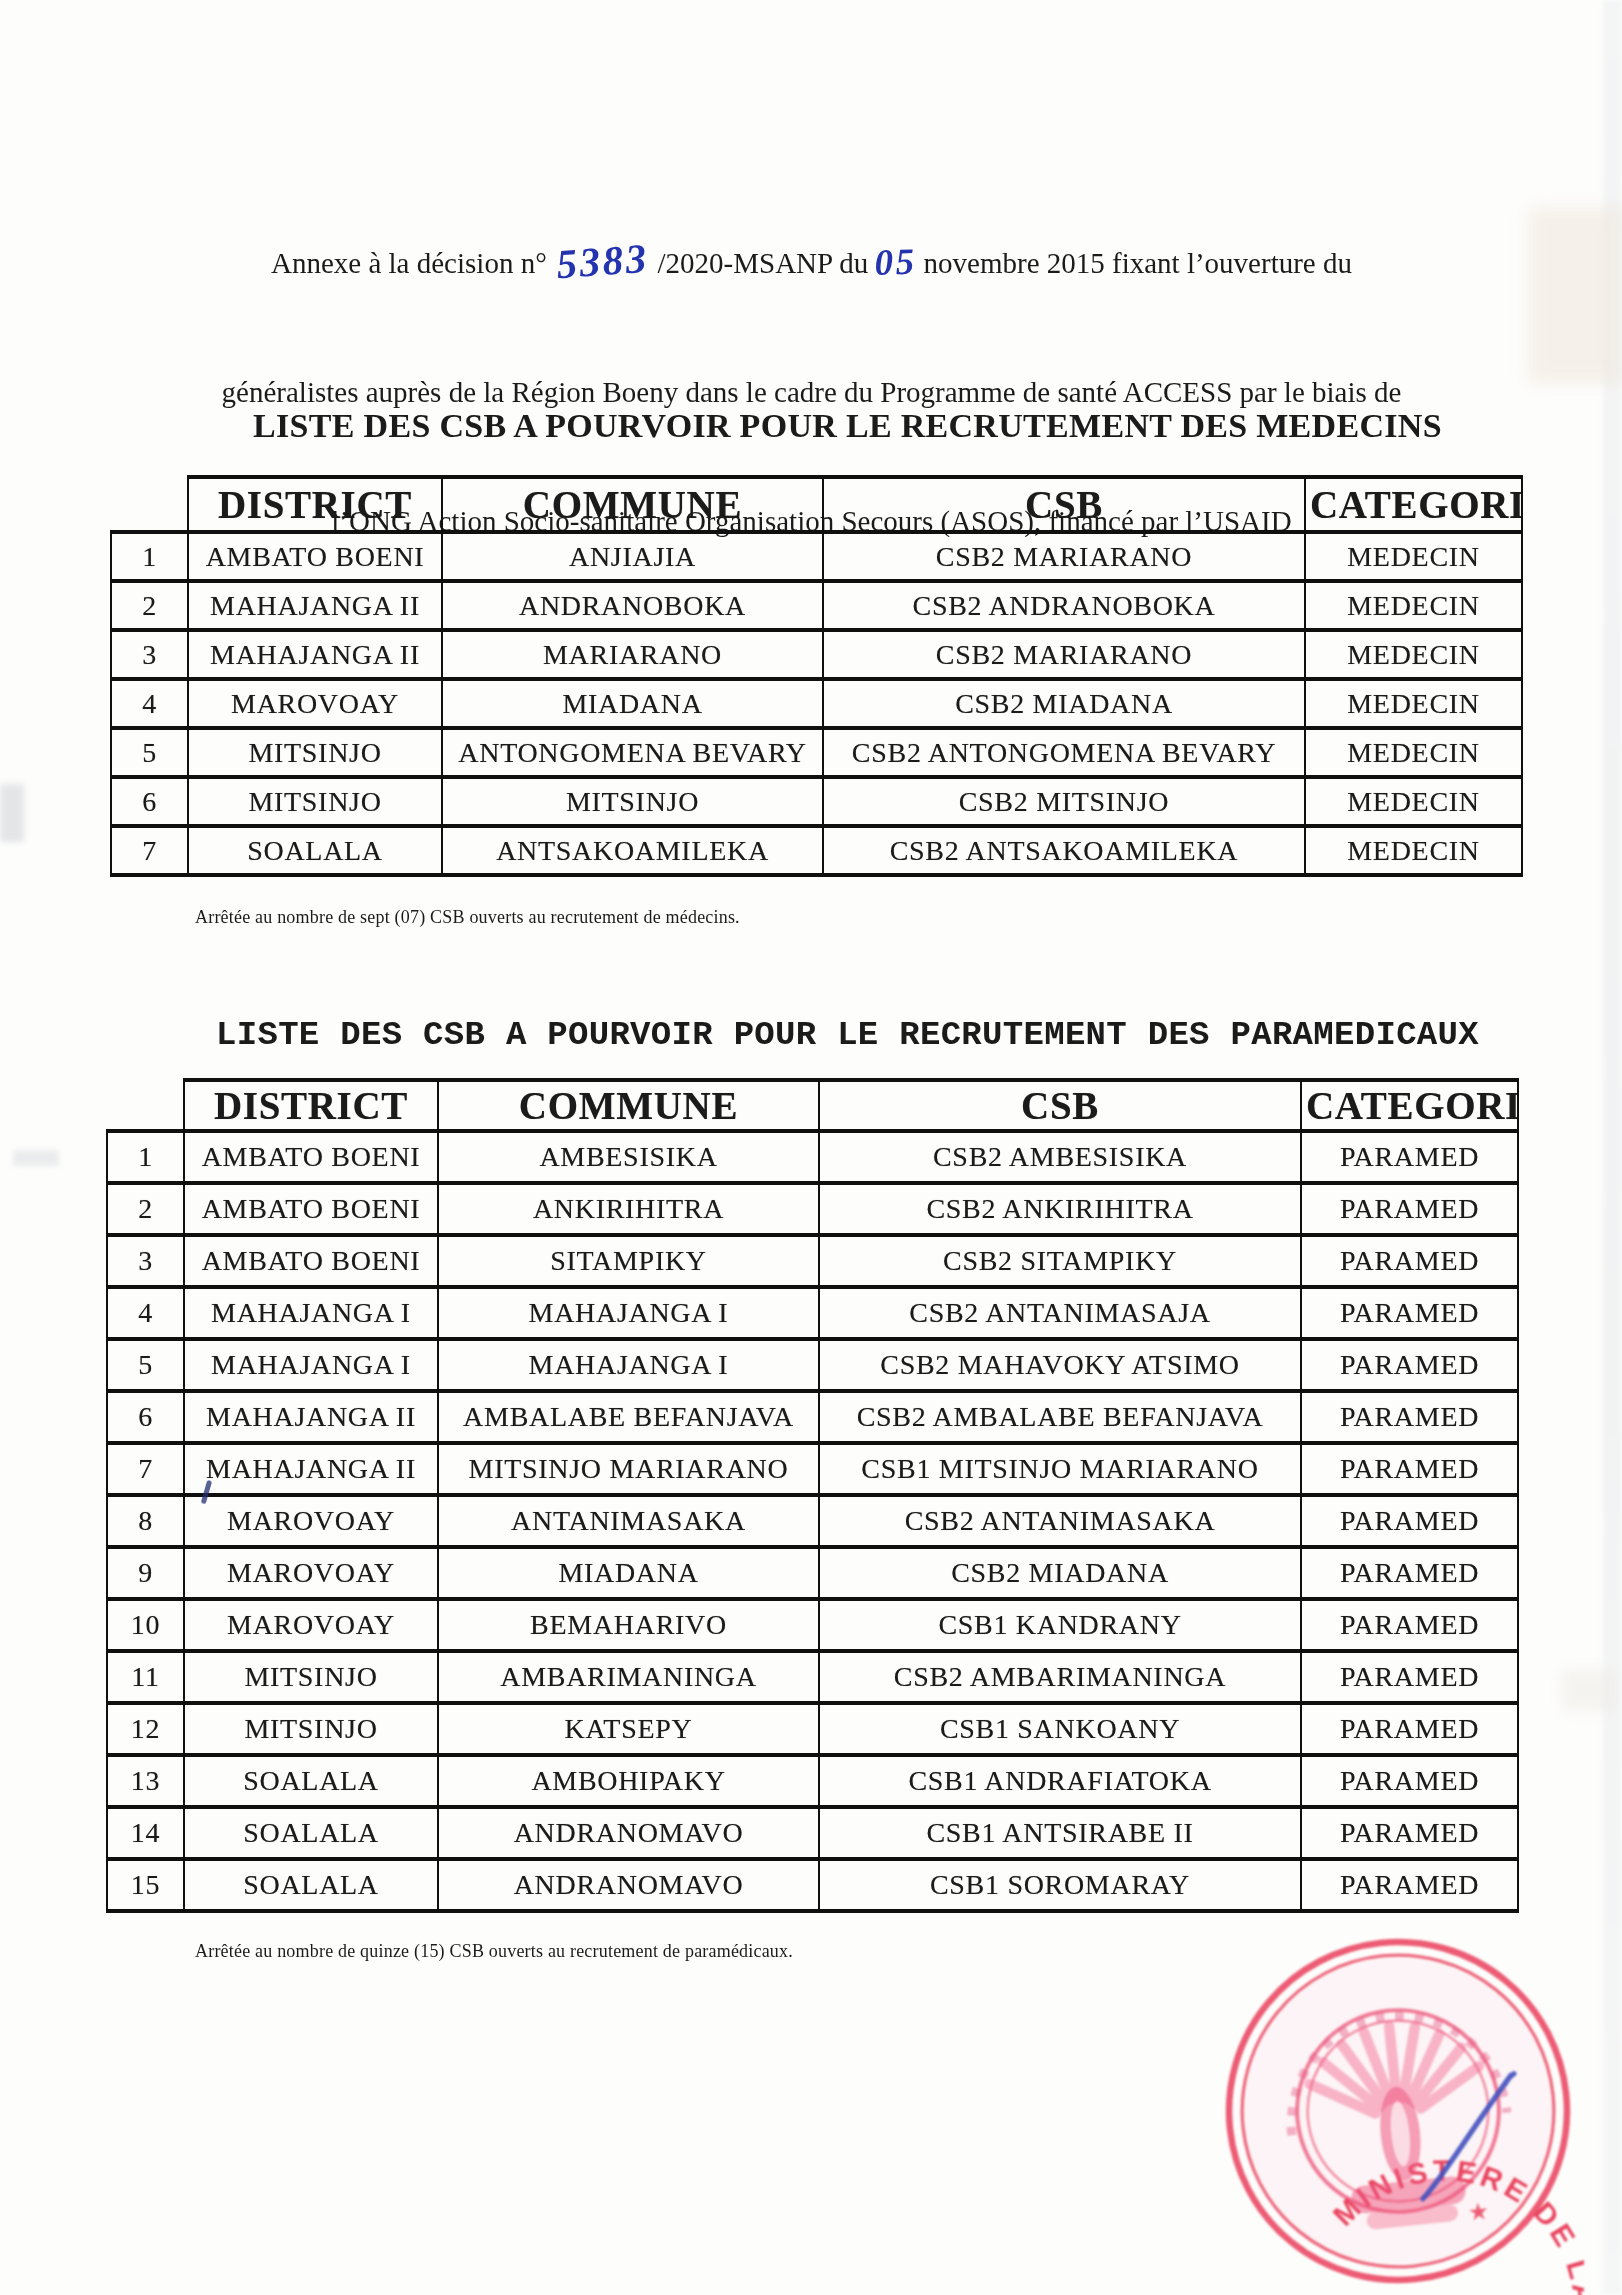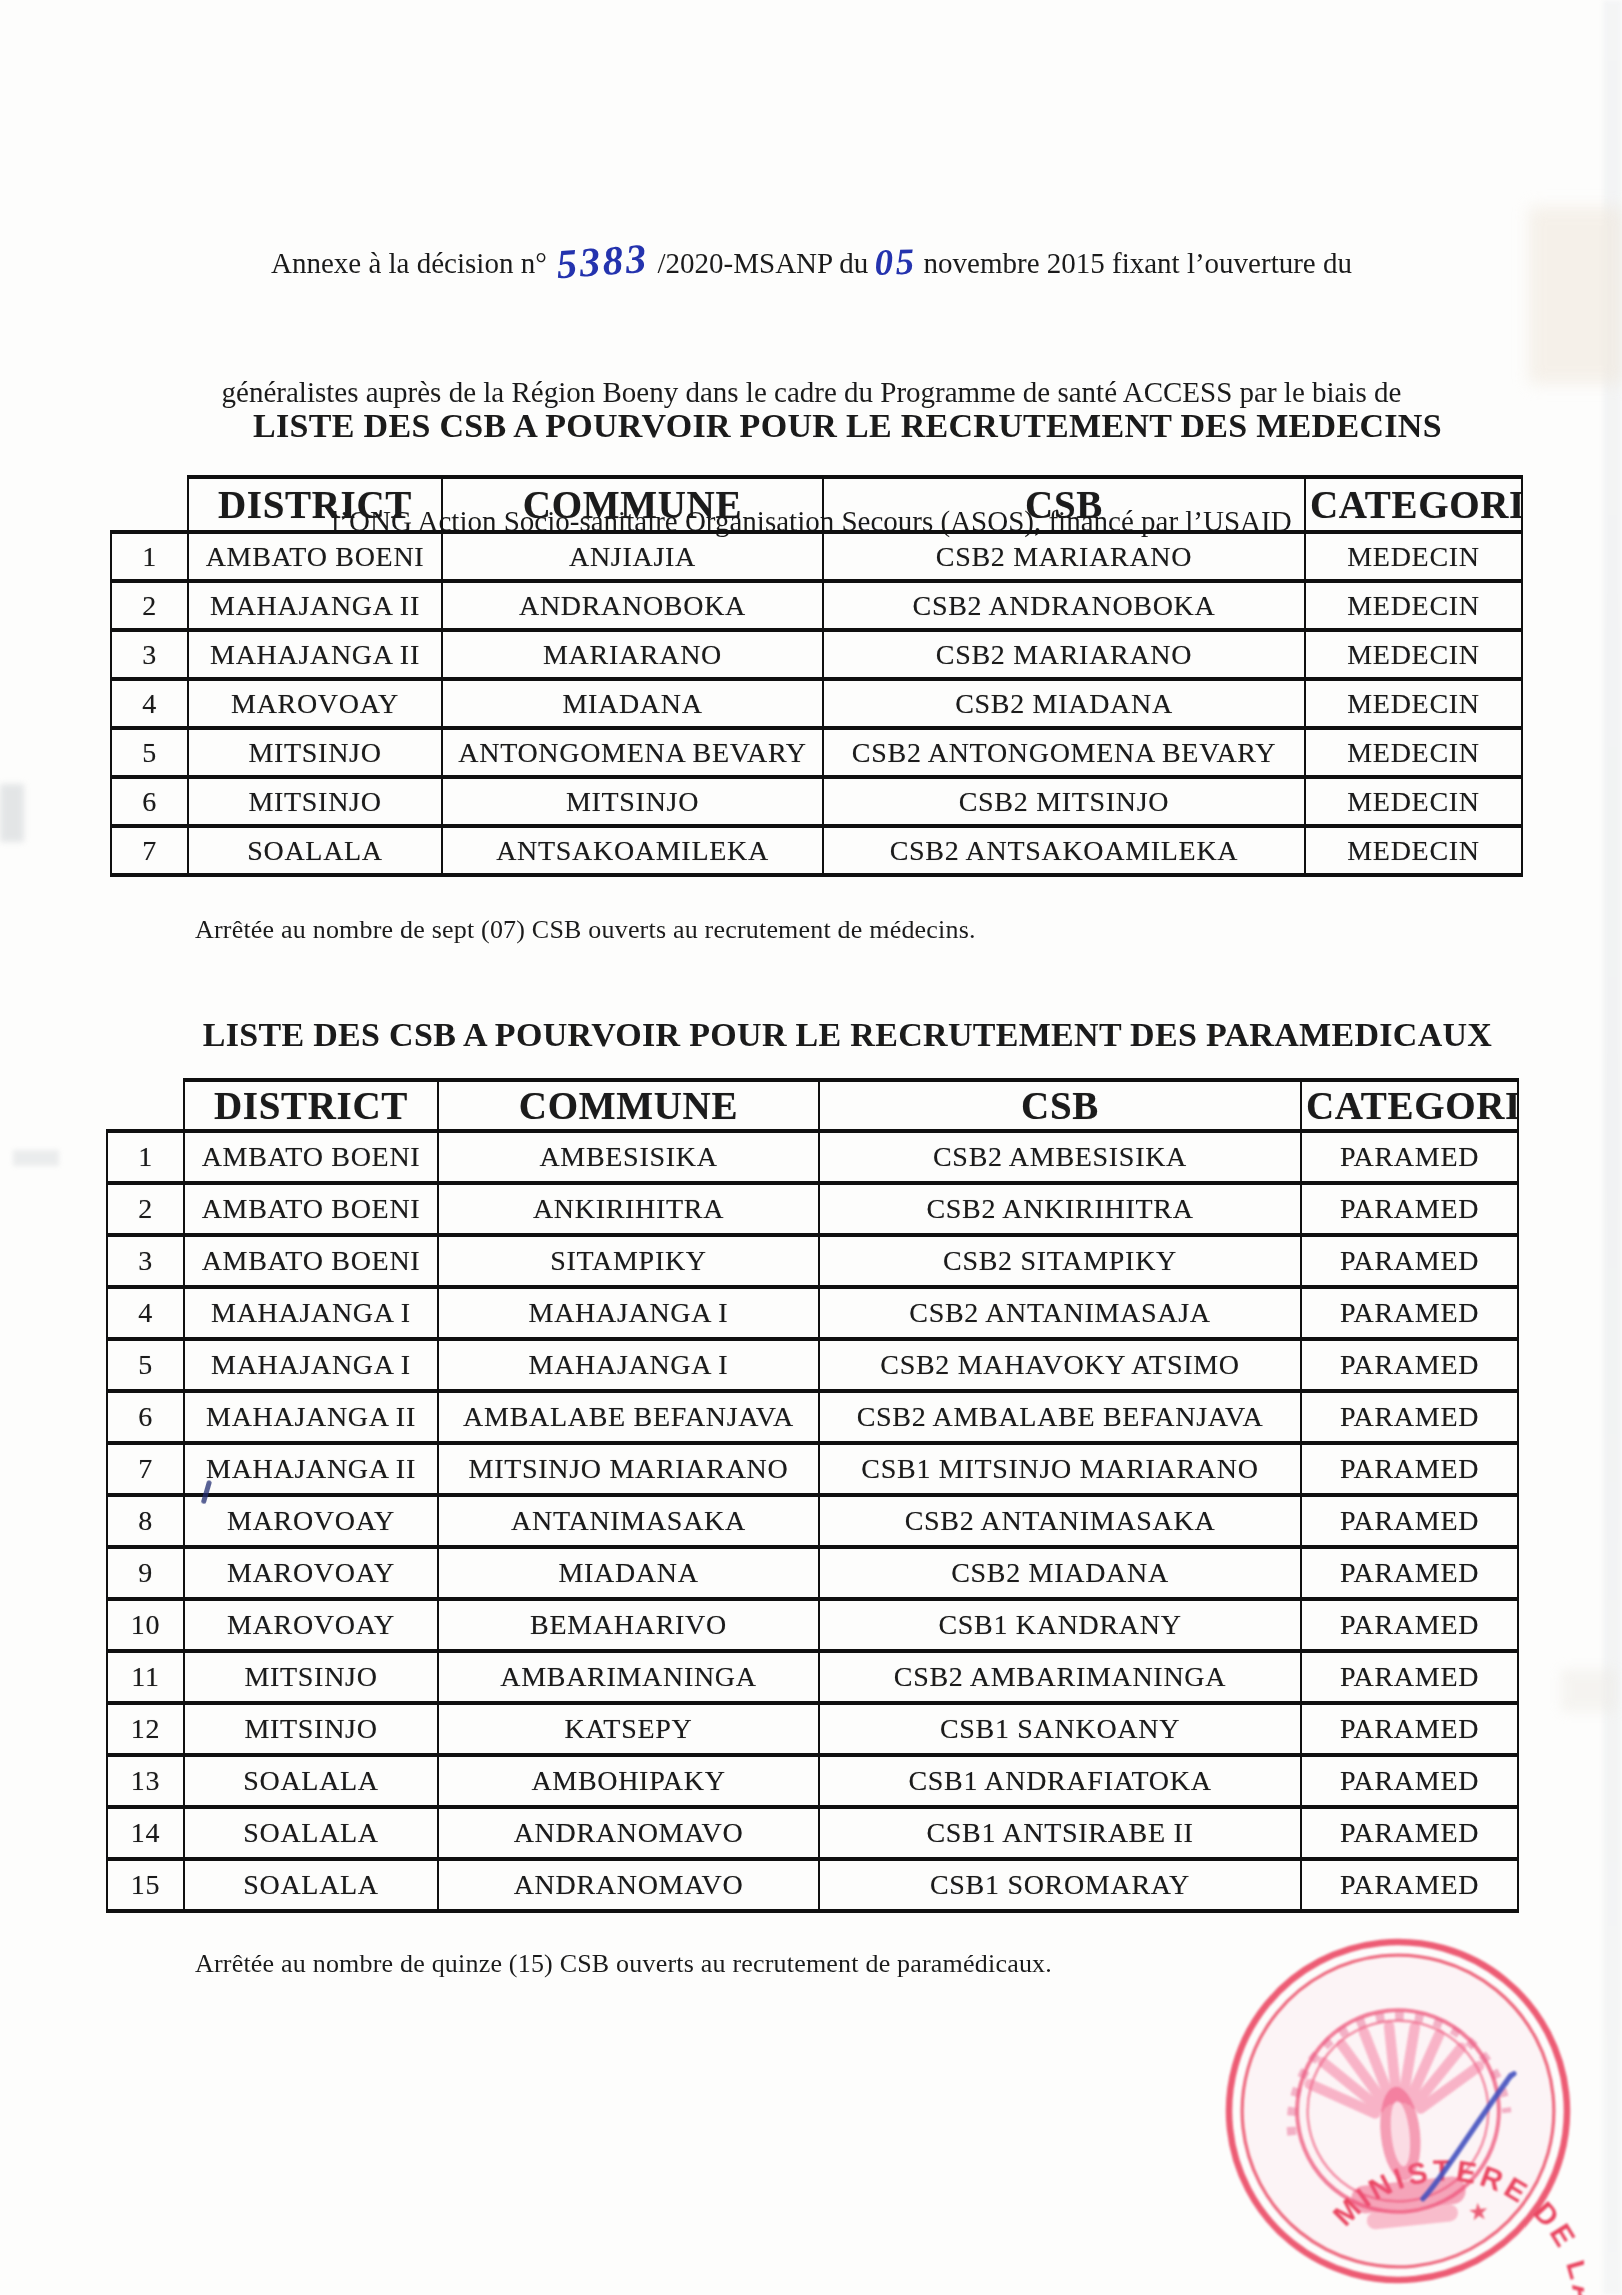--- a/index.html
+++ b/index.html
@@ -33,21 +33,21 @@
   }
   .hand.small{font-size:37px;padding:0 6.5px;transform:rotate(-2deg) translateY(1.3px);}
 
   
   .tbl-title{
     position:absolute;left:72px;width:1551px;
     text-align:center;font-weight:bold;font-size:34px;
     letter-spacing:0.3px;white-space:nowrap;
   }
   #title1{top:407px;}
-  #title2{top:1016px;}
+  #title2{top:1016px;font-family:Liberation Mono, monospace;}
 
   
   table.doc-table{
     position:absolute;
     border-collapse:collapse;
     table-layout:fixed;
     width:1411px;
   }
   #table1{left:110px;top:475px;}
   #table2{left:106px;top:1078px;}
@@ -61,21 +61,21 @@
     white-space:nowrap;
   }
   .doc-table thead th{font-weight:bold;font-size:39px;}
   .doc-table th.blank{border:none;background:transparent;}
   #table1 thead th{height:51px;}
   #table1 tbody td{height:45px;}
   #table2 thead th{height:47px;}
   #table2 tbody td{height:48px;}
 
   
-  .footnote{position:absolute;font-size:26px;letter-spacing:0.2px;white-space:nowrap;margin-top:8px;}
+  .footnote{position:absolute;font-size:18px;letter-spacing:0.2px;white-space:nowrap;}
   #footnote1{left:195px;top:907px;}
   #footnote2{left:195px;top:1941px;}
 
   
   #stamp{
     position:absolute;left:1212px;top:1925px;width:372px;height:372px;
     filter:blur(0.8px) saturate(1.05);
     opacity:.93;
   }
   #stamp svg{width:100%;height:100%;}

